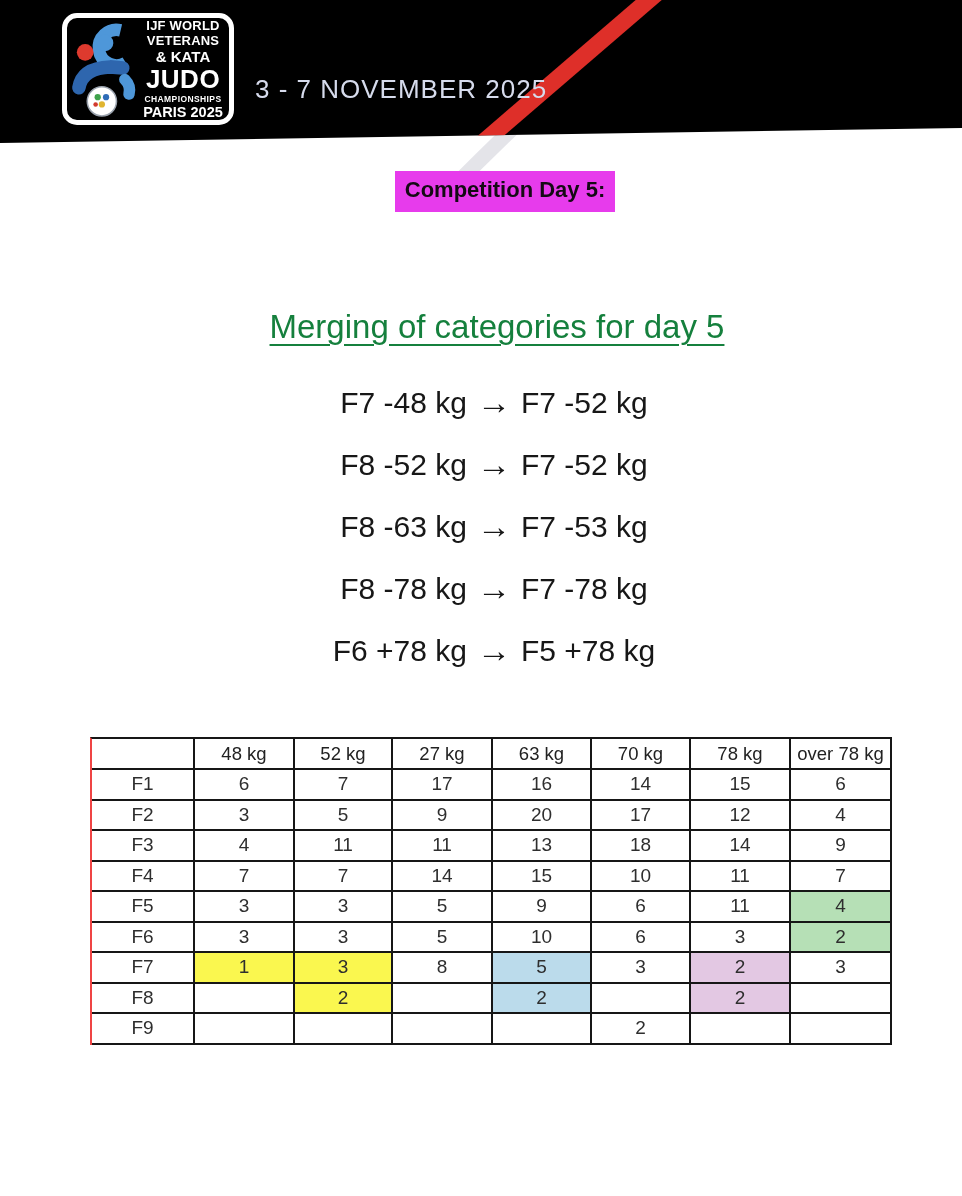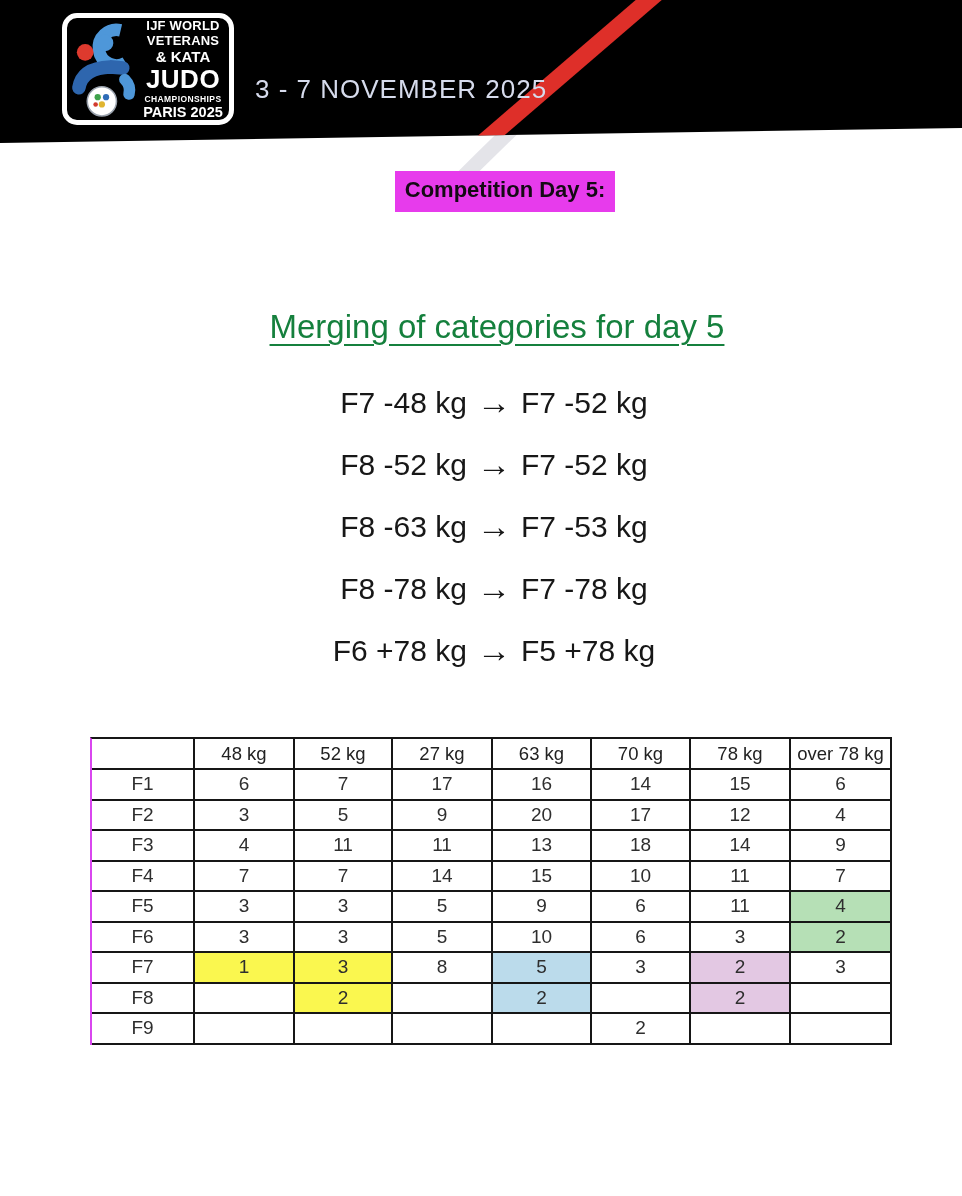--- a/index.html
+++ b/index.html
@@ -65,21 +65,21 @@
     color:#171717;font-size:30px;font-weight:400;white-space:nowrap;
   }
   .merge-arrow{font-weight:700;font-size:34px;margin:0 10px;position:relative;top:-1px;}
 
   
   .ctable{
     position:absolute;left:90px;top:737px;
     display:grid;
     grid-template-columns:103px 100px 98px 100px 99px 99px 100px 101px;
     grid-template-rows:31px repeat(9,30.5px);
-    border-top:2px solid #161616;border-left:2px solid #d946ef;
+    border-top:2px solid #161616;border-left:2px solid #ef4444;
     background:#84cc16;
   }
   .tcell{
     border-right:2px solid #161616;border-bottom:2px solid #161616;
     display:flex;align-items:center;justify-content:center;
     font-size:19px;color:#2e2e2e;box-sizing:border-box;
     background:#fff;
   }
   .tcell.hdr{font-size:18.5px;color:#222;}
 </style>

